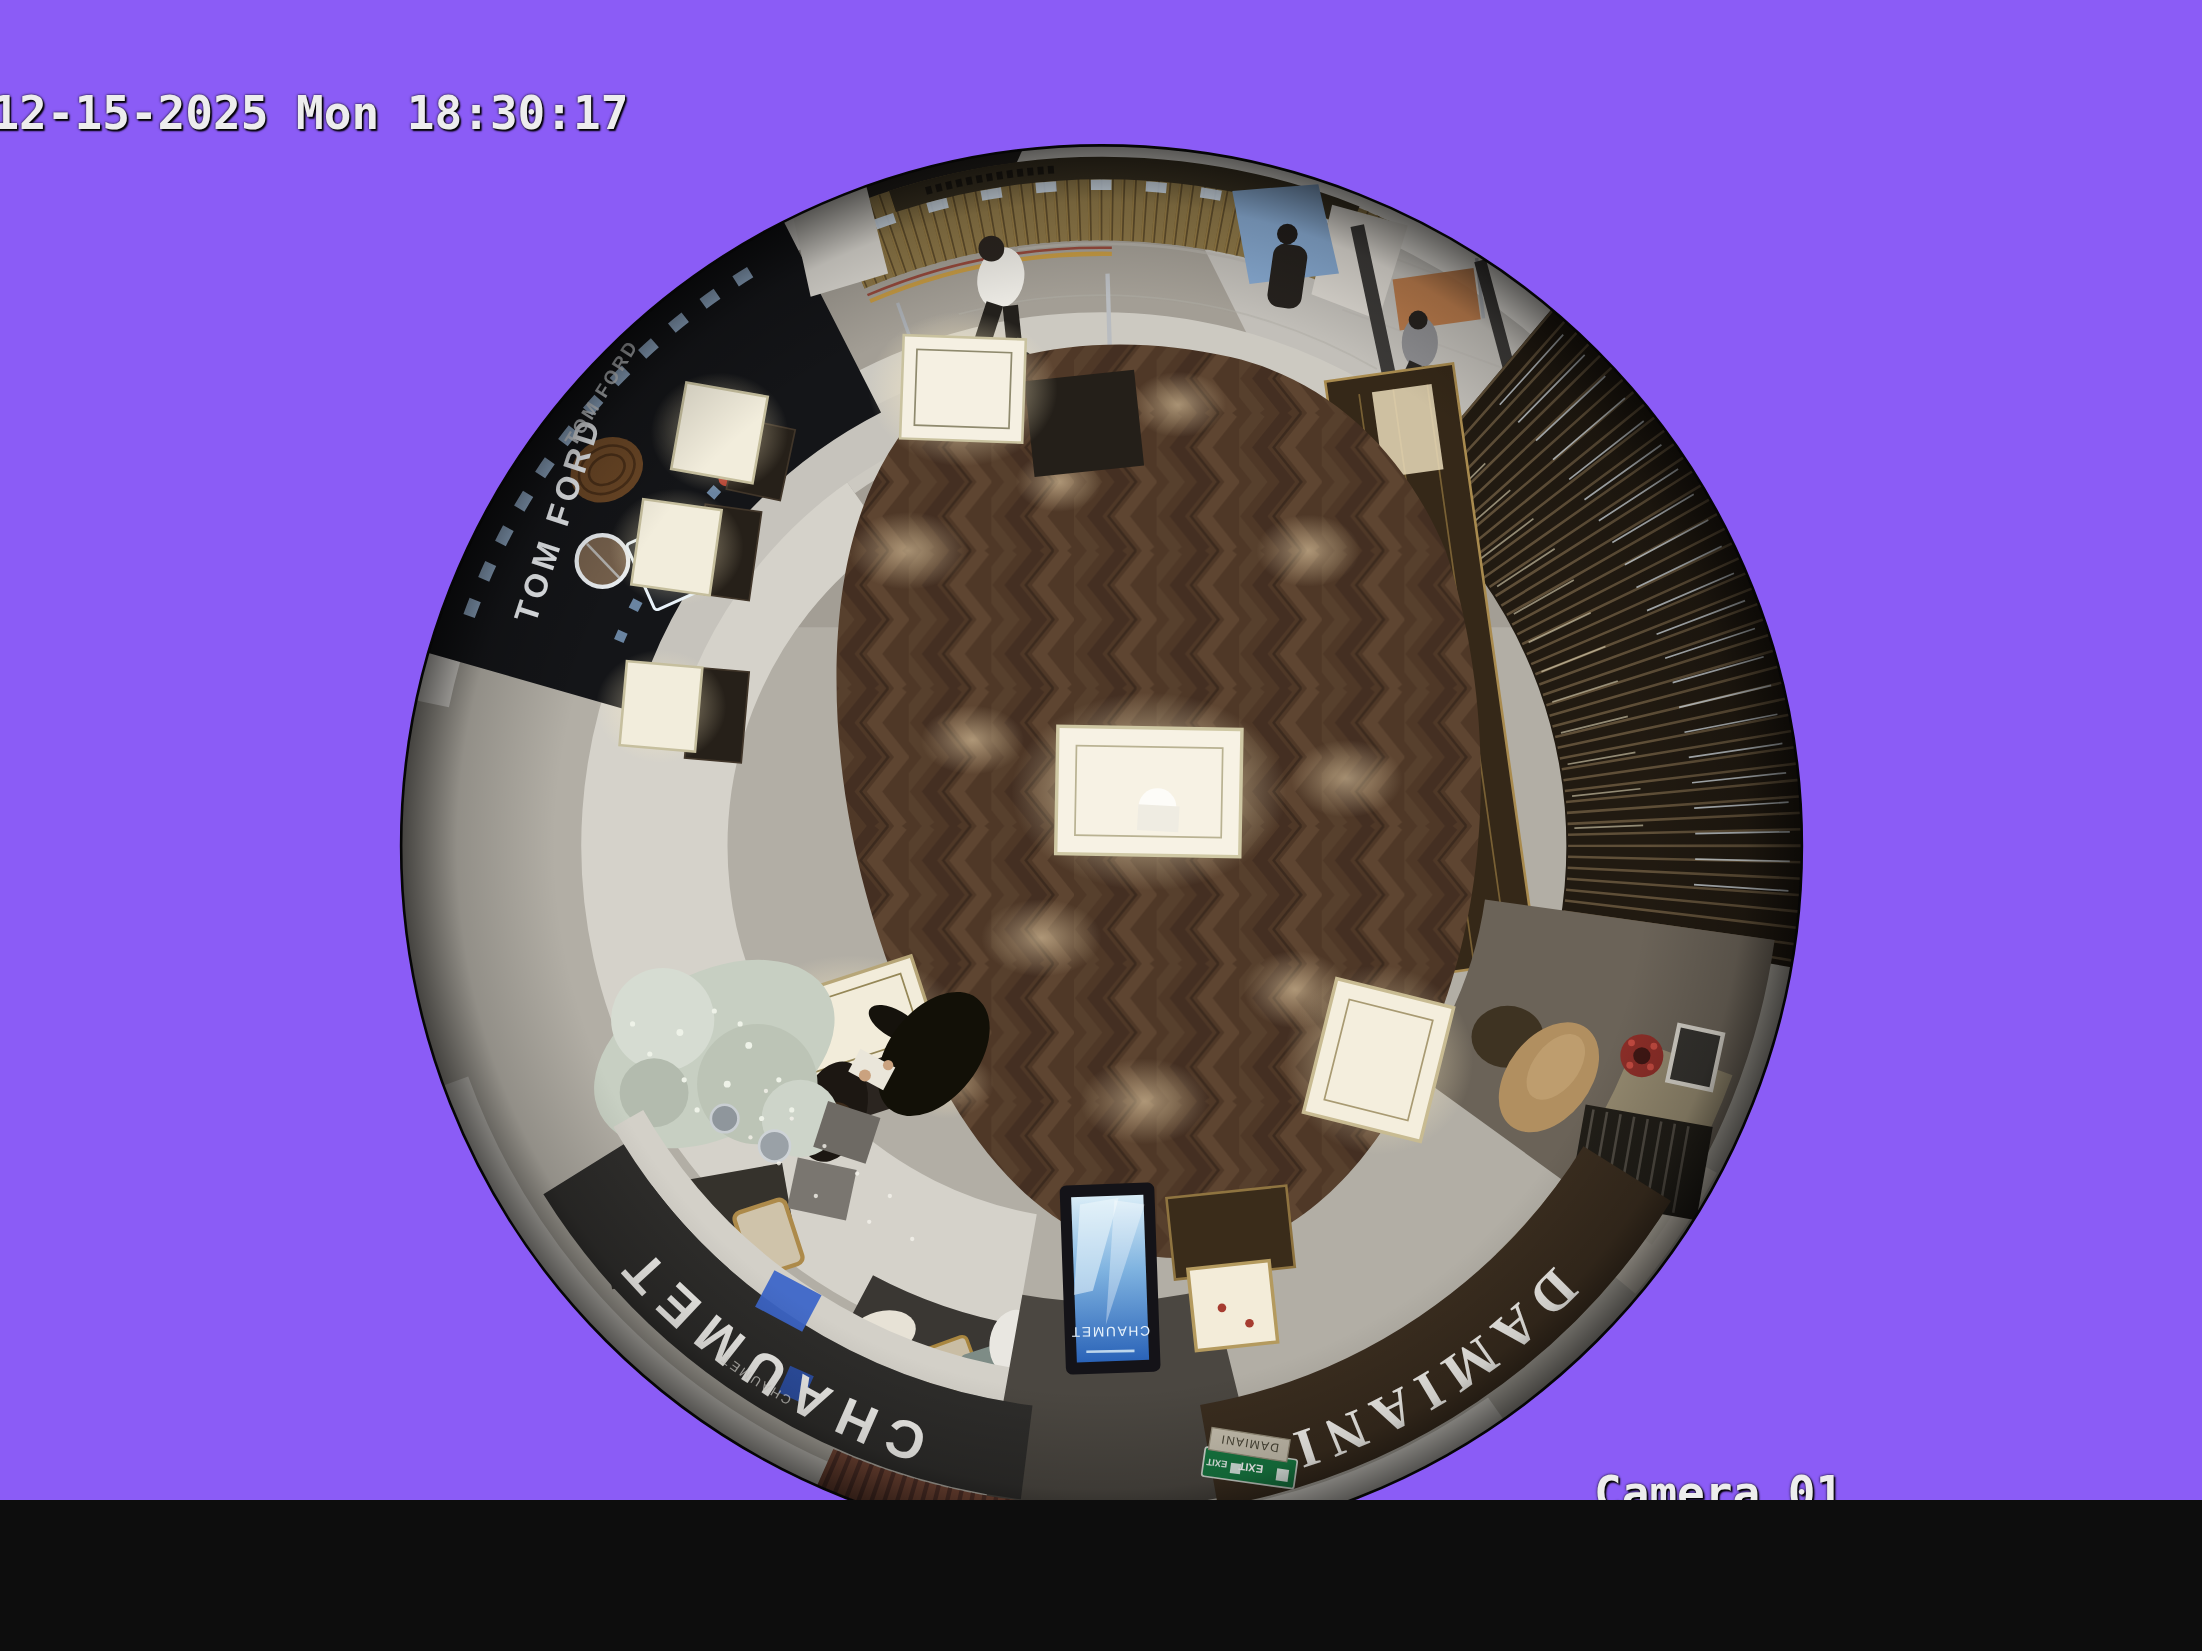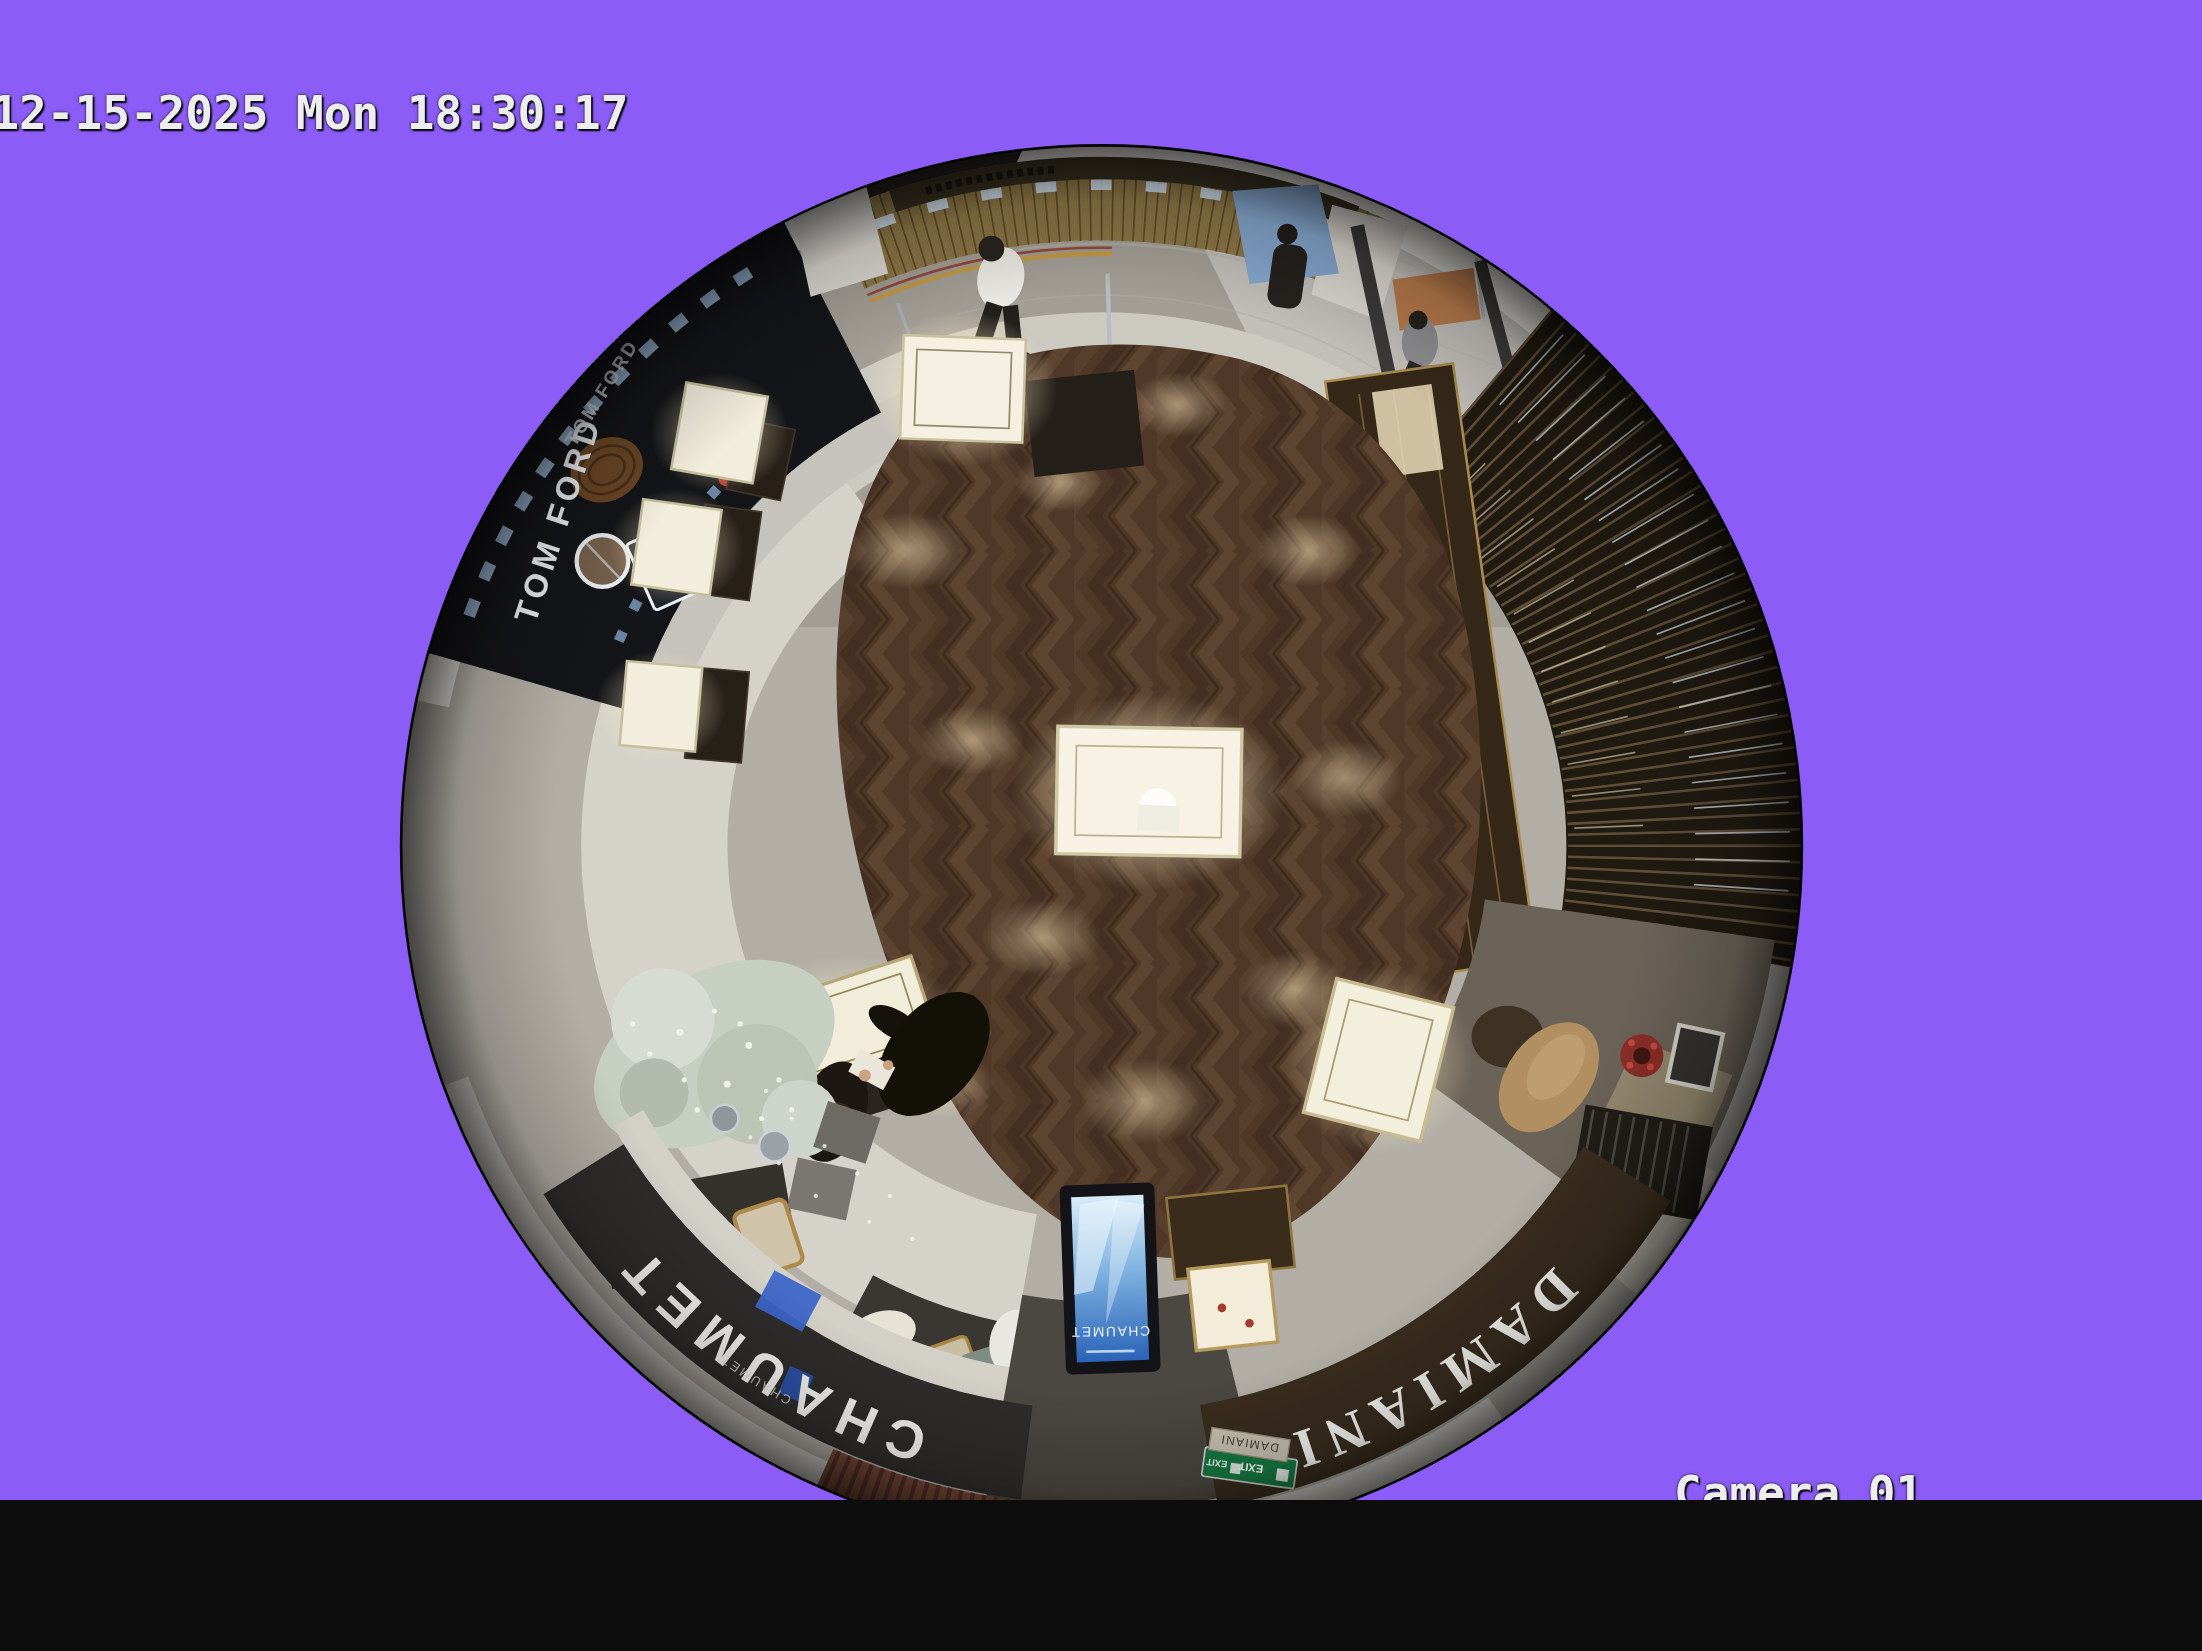--- a/index.html
+++ b/index.html
@@ -2,21 +2,21 @@
 <html style="font-size:13.8px"><head>
 <meta charset="utf-8">
 <style>
   html,body{margin:0;padding:0;background:#0d0d0d;}
   .stage{position:relative;width:2203px;height:1500px;background:#8b5cf6;overflow:hidden;
          font-family:"Liberation Sans",sans-serif;}
   .osd{position:absolute;font-family:"DejaVu Sans Mono",monospace;font-weight:bold;
        font-size:46px;color:#ededed;letter-spacing:0px;text-shadow:0 0 2.6px #000,1.7px 1.7px 1.7px #000;
        white-space:nowrap;}
   .osd.ts{left:-8.6px;top:86px;}
-  .osd.cam{left:1674px;top:1466px;text-decoration:underline;}
+  .osd.cam{left:1594px;top:1466px;text-decoration:underline;}
   svg{position:absolute;left:0;top:0;}
   svg text{font-family:"Liberation Sans",sans-serif;}
   .serif{font-family:"Liberation Serif",serif;}
 </style>
 </head>
 <body>
 
 <div class="stage">
 
 <svg width="2203" height="1652" viewBox="0 0 2560 1920">

